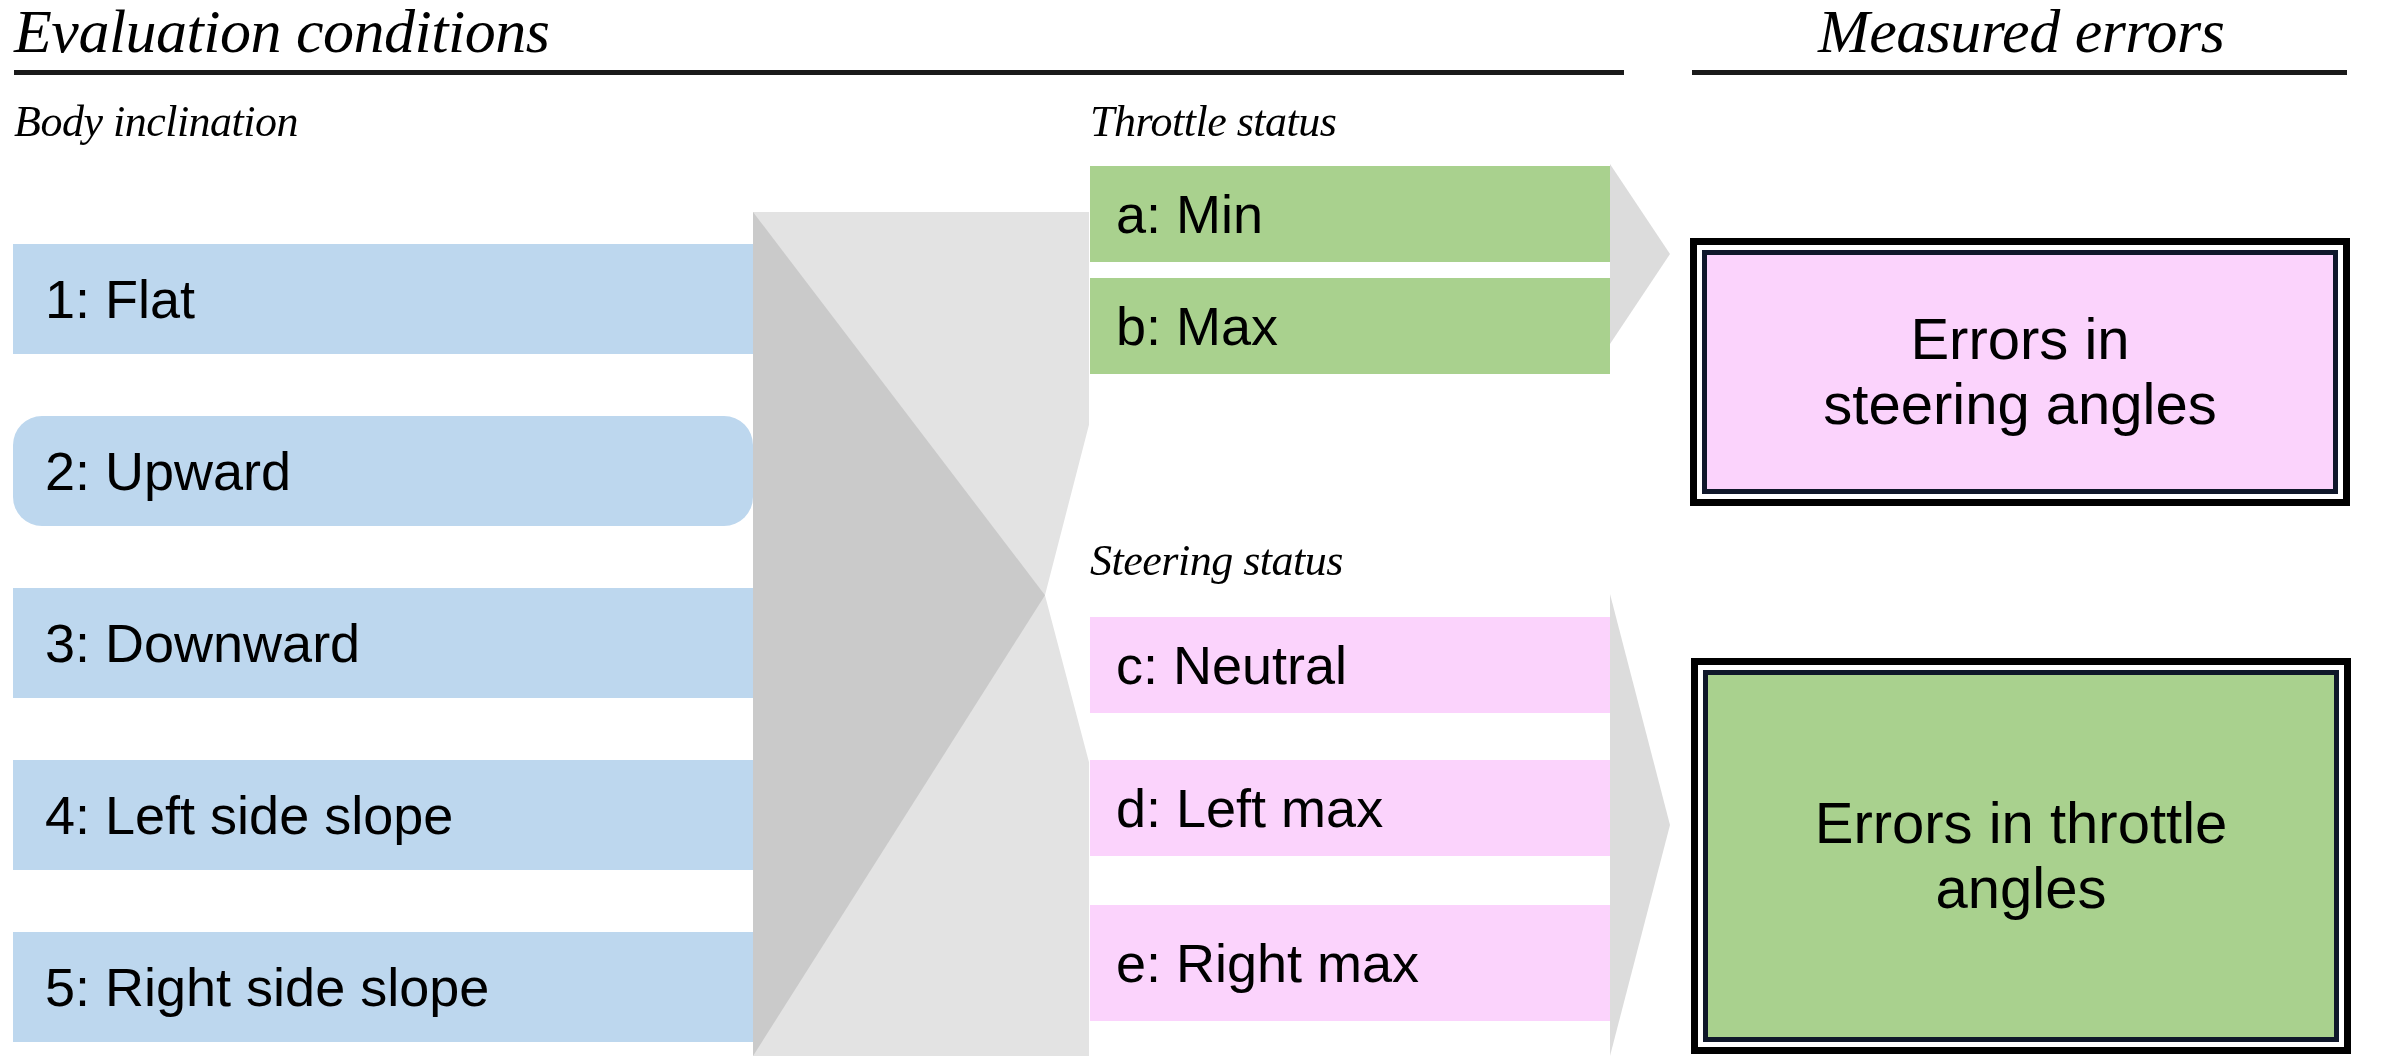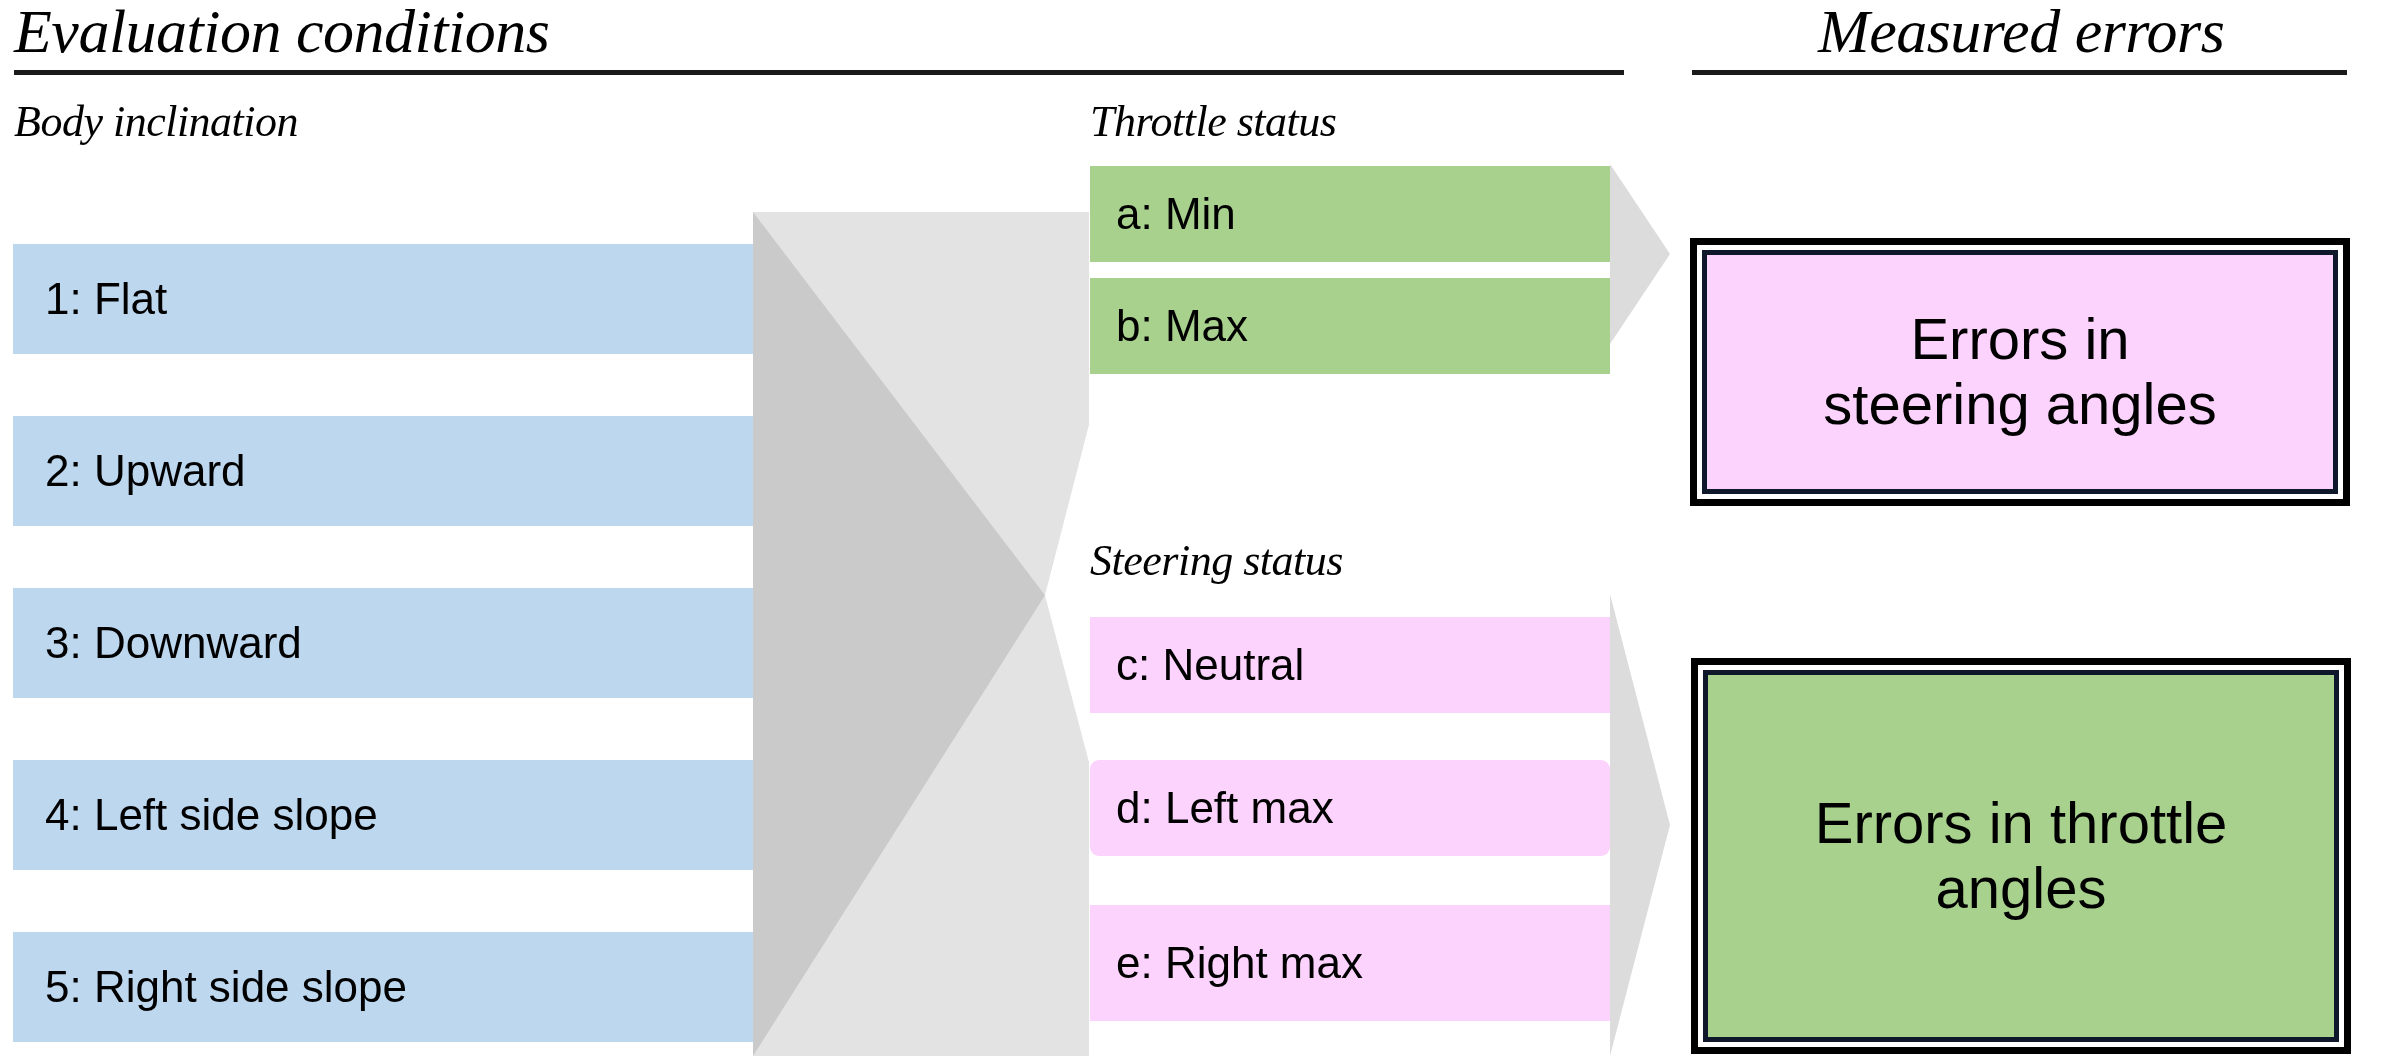--- a/index.html
+++ b/index.html
@@ -49,21 +49,21 @@
     position:absolute;left:753px;top:212px;width:292px;height:844px;
     background:#cacaca;
     clip-path:polygon(0% 0%, 100% 45.4%, 0% 100%);
   }
 
   
   .row{
     position:absolute;
     display:flex;align-items:center;
     color:#000;
-    font-size:44px;
+    font-size:54px;
     white-space:nowrap;
     box-sizing:border-box;
   }
   .row-blue{left:13px;width:740px;background:#bdd7ee;padding-left:32px;}
   .row-green{left:1090px;width:520px;background:#a9d18e;padding-left:26px;}
   .row-pink{left:1090px;width:520px;background:#fbd3fc;padding-left:26px;}
 
   
   .arrowhead{
     position:absolute;left:1610px;width:60px;background:#dcdcdc;
@@ -106,21 +106,21 @@
   <div class="hdr-rule" id="rule-right"></div>
 
   <div class="gray-band"></div>
   <div class="gray-arrow"></div>
 
   <div class="subhdr" id="sub-body">Body inclination</div>
 
   <div class="row row-blue" style="top:244px;height:110px;">
     <span>1: Flat</span>
   </div>
-  <div class="row row-blue" style="top:416px;height:110px;">
+  <div class="row row-blue" style="top:416px;height:110px;border-radius:29px;">
     <span>2: Upward</span>
   </div>
   <div class="row row-blue" style="top:588px;height:110px;">
     <span>3: Downward</span>
   </div>
   <div class="row row-blue" style="top:760px;height:110px;">
     <span>4: Left side slope</span>
   </div>
   <div class="row row-blue" style="top:932px;height:110px;">
     <span>5: Right side slope</span>
@@ -133,21 +133,21 @@
   </div>
   <div class="row row-green" style="top:278px;height:96px;">
     <span>b: Max</span>
   </div>
 
   <div class="subhdr" id="sub-steering">Steering status</div>
 
   <div class="row row-pink" style="top:617px;height:96px;">
     <span>c: Neutral</span>
   </div>
-  <div class="row row-pink" style="top:760px;height:96px;border-radius:9px;">
+  <div class="row row-pink" style="top:760px;height:96px;">
     <span>d: Left max</span>
   </div>
   <div class="row row-pink" style="top:905px;height:116px;">
     <span>e: Right max</span>
   </div>
 
   <div class="arrowhead" id="arrowhead-top"></div>
   <div class="arrowhead" id="arrowhead-bottom"></div>
 
   <div class="result-box" id="box-steering">

